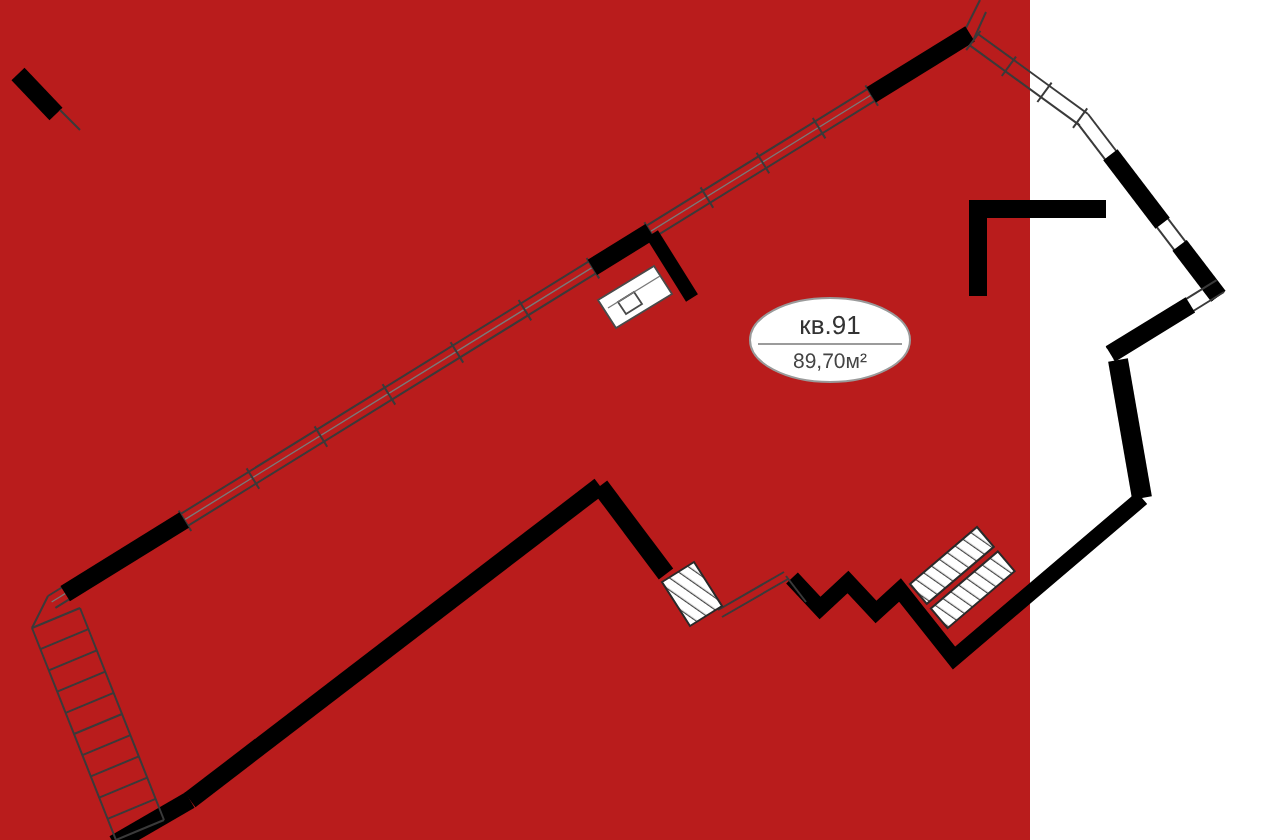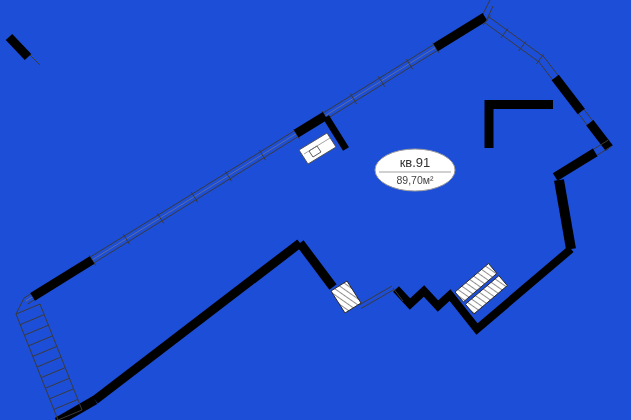--- a/index.html
+++ b/index.html
@@ -6,23 +6,23 @@
     margin: 0;
     padding: 0;
     background: #ffffff;
     width: 631px;
     height: 420px;
     overflow: hidden;
     font-family: "Liberation Sans", sans-serif;
   }
   #plan-wrap {
     position: relative;
-    width: 631px;
+    width: 515px;
     height: 420px;
-    background: #1d4ed8;
+    background: #b91c1c;
   }
   svg { display: block; }
   .thin  { stroke: #3a3a3a; stroke-width: 1;   fill: none; }
   .thin2 { stroke: #7a7a7a; stroke-width: 0.7; fill: none; }
   .wall  { stroke: #000000; fill: none; stroke-linecap: butt; }
   .wall-join { stroke: #000000; fill: none; stroke-linejoin: miter; stroke-linecap: butt; }
   .hatched { fill: url(#hatch); stroke: #2a2a2a; stroke-width: 1; }
   .fixture { fill: #ffffff; stroke: #4a4a4a; stroke-width: 0.9; }
   .label-bubble { fill: #ffffff; }
   .apt-num  { font-size: 13px; fill: #333333; text-anchor: middle; }

